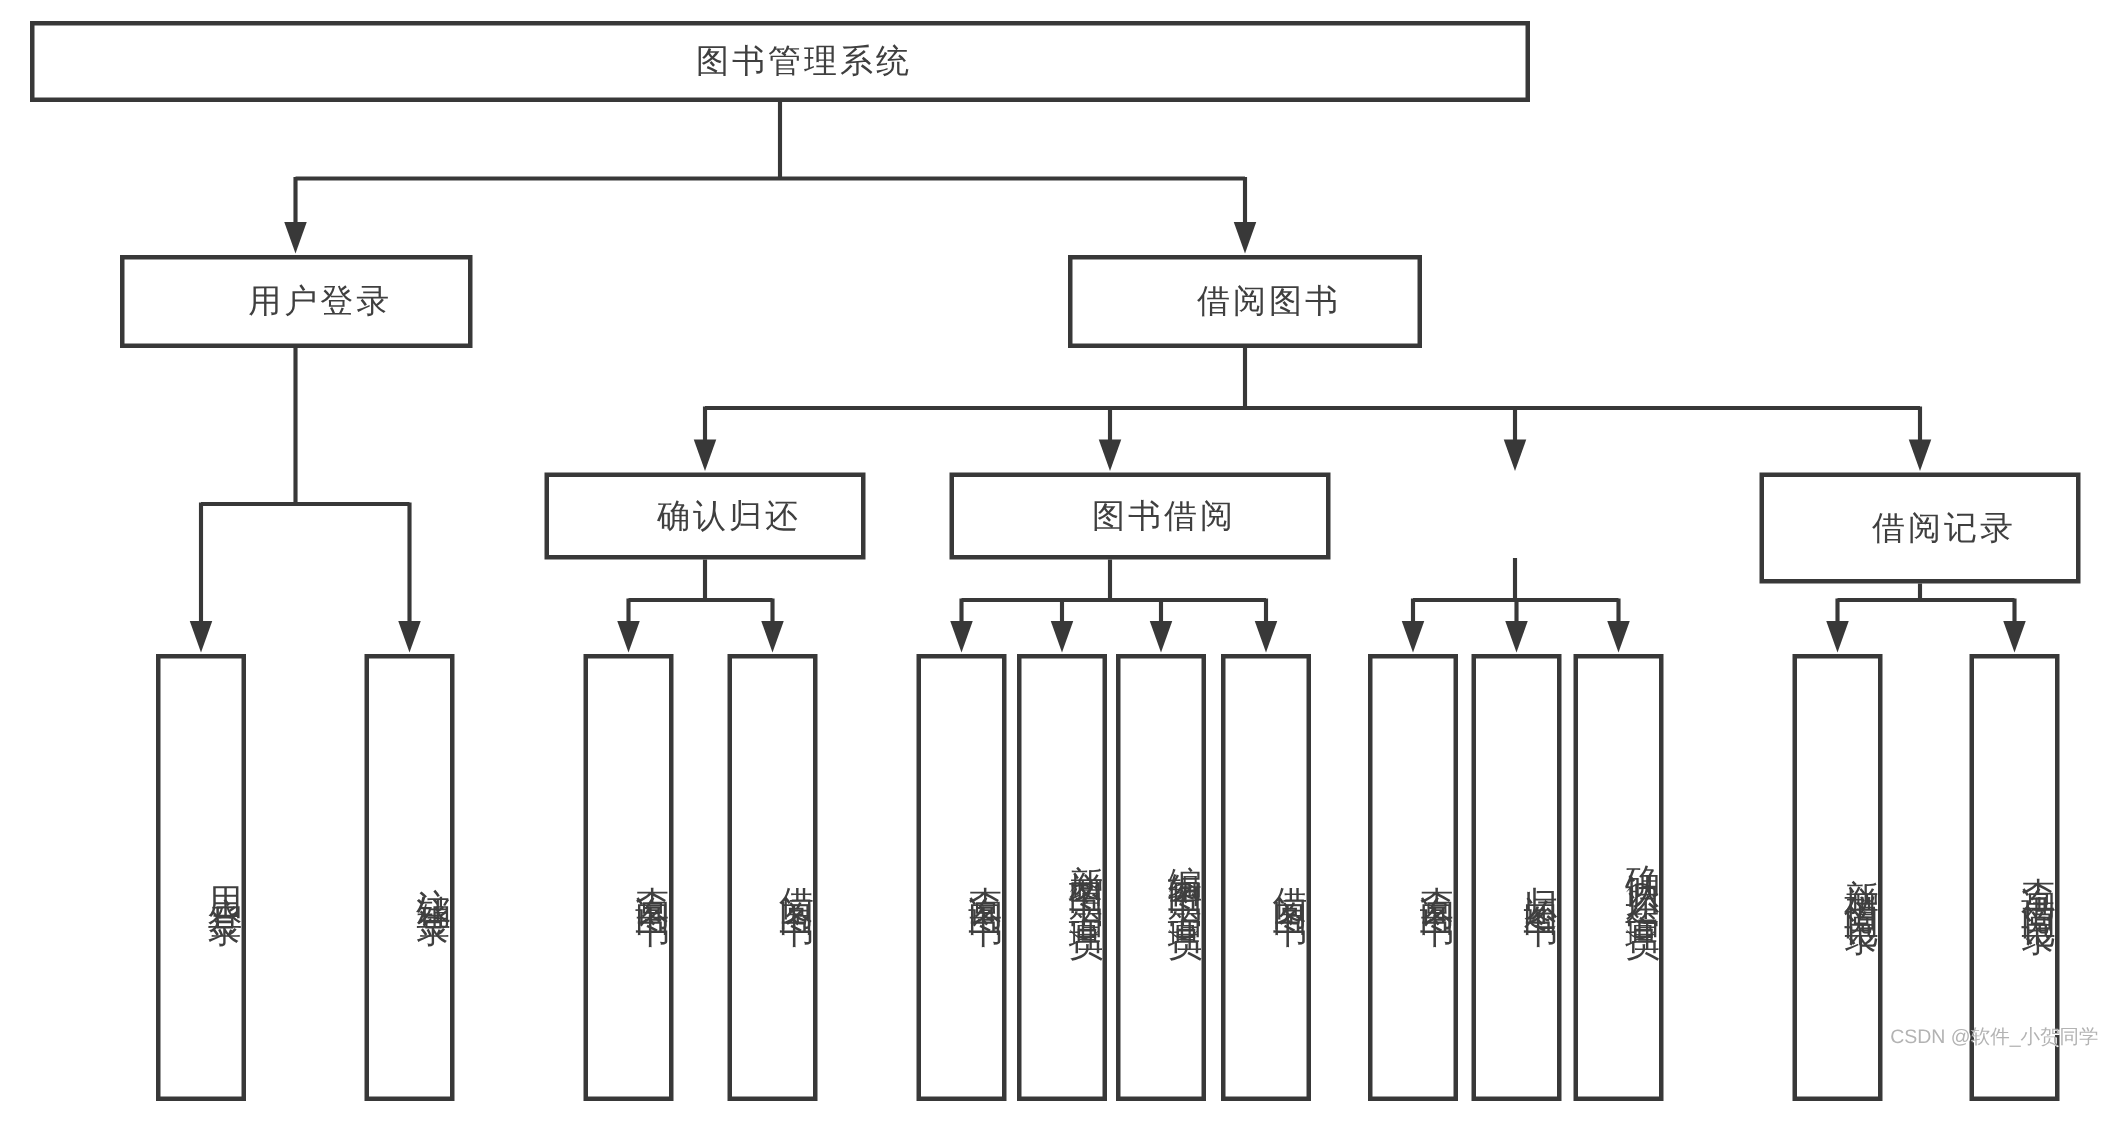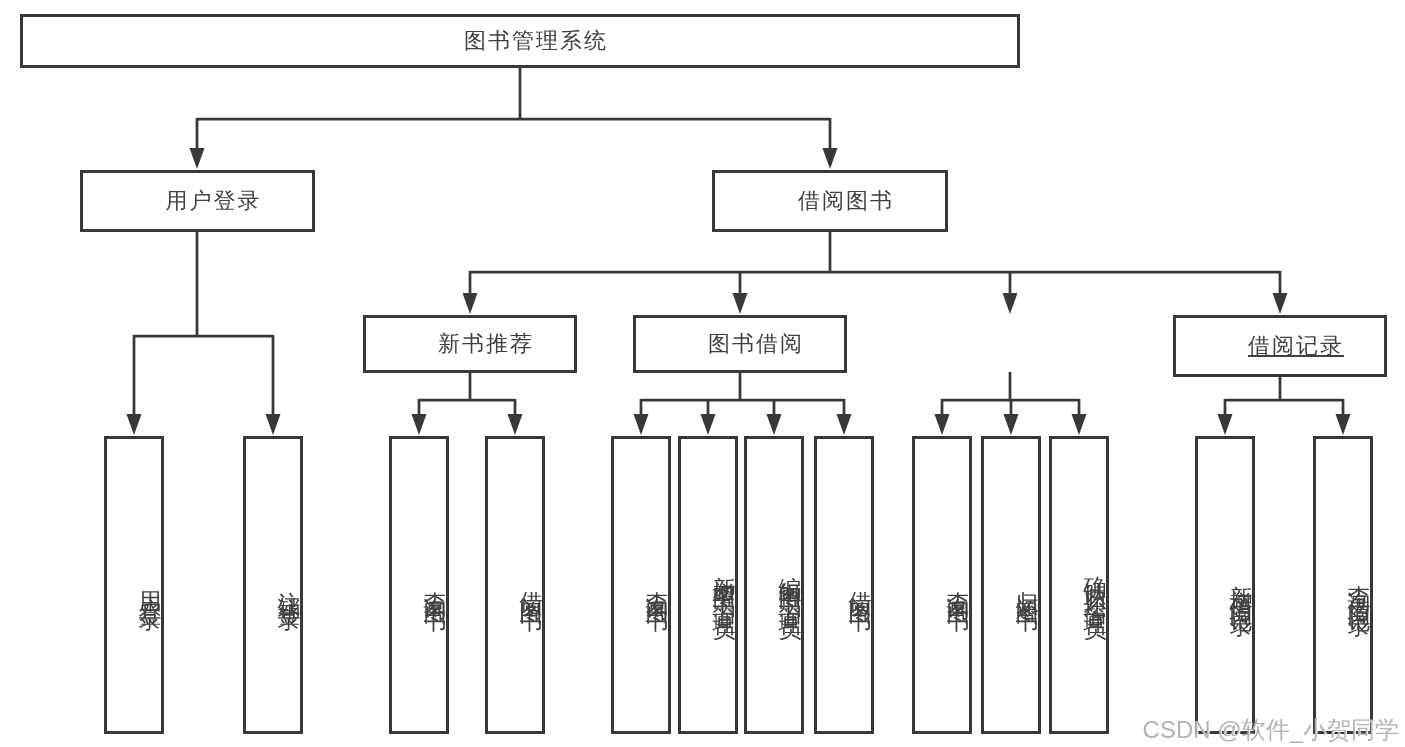--- a/index.html
+++ b/index.html
@@ -41,23 +41,23 @@
   }
   .leaf span.vtext {
     writing-mode: vertical-rl;
     font-size: 23px;
     letter-spacing: 6px;
     line-height: 1;
     color: var(--text);
   }
   .watermark {
     position: absolute;
-    top: 714px;
+    top: 682px;
     right: 6px;
-    font-size: 24px;
+    font-size: 13px;
     color: var(--watermark);
     text-shadow: 1px 1px 0 #ffffff;
     white-space: nowrap;
   }
 </style>
 </head>
 <body>
 
 <div class="canvas">
 
@@ -99,26 +99,26 @@
   </div>
 
   <div class="node hnode" style="left:80px; top:170px; width:235px; height:62px;">
     <span>用户登录</span>
   </div>
   <div class="node hnode" style="left:712px; top:170px; width:236px; height:62px;">
     <span>借阅图书</span>
   </div>
 
   <div class="node hnode" style="left:363px; top:315px; width:214px; height:58px;">
-    <span>新书推荐</span>
+    <span>确认归还</span>
   </div>
-  <div class="node hnode" style="left:633px; top:315px; width:214px; height:58px;">
+  <div class="node hnode" style="left:633px; top:315px; width:254px; height:58px;">
     <span>图书借阅</span>
   </div>
-  <div class="node hnode" style="left:1173px; top:315px; width:214px; height:62px;text-decoration:underline;">
+  <div class="node hnode" style="left:1173px; top:315px; width:214px; height:74px;">
     <span>借阅记录</span>
   </div>
 
   <div class="node leaf" style="left:104px; top:436px; width:60px; height:298px;">
     <span class="vtext">用户登录</span>
   </div>
   <div class="node leaf" style="left:243px; top:436px; width:60px; height:298px;">
     <span class="vtext">注销登录</span>
   </div>
 

